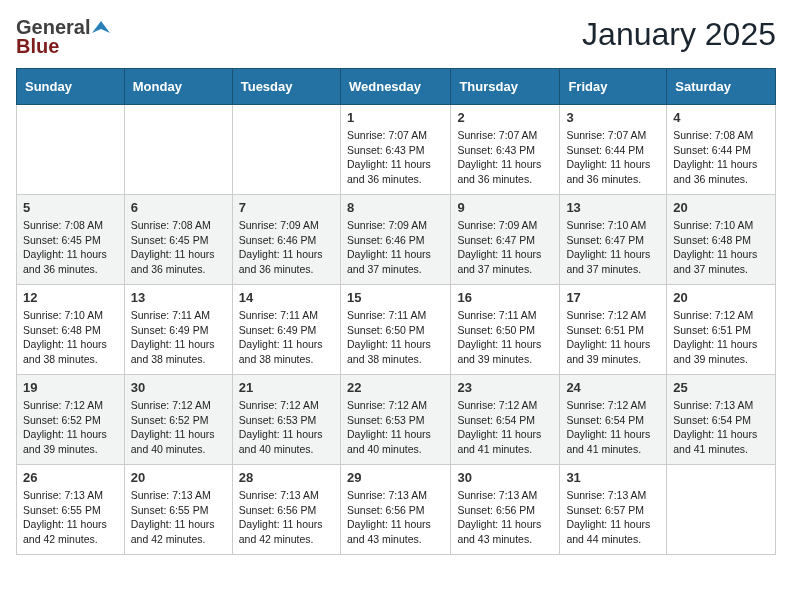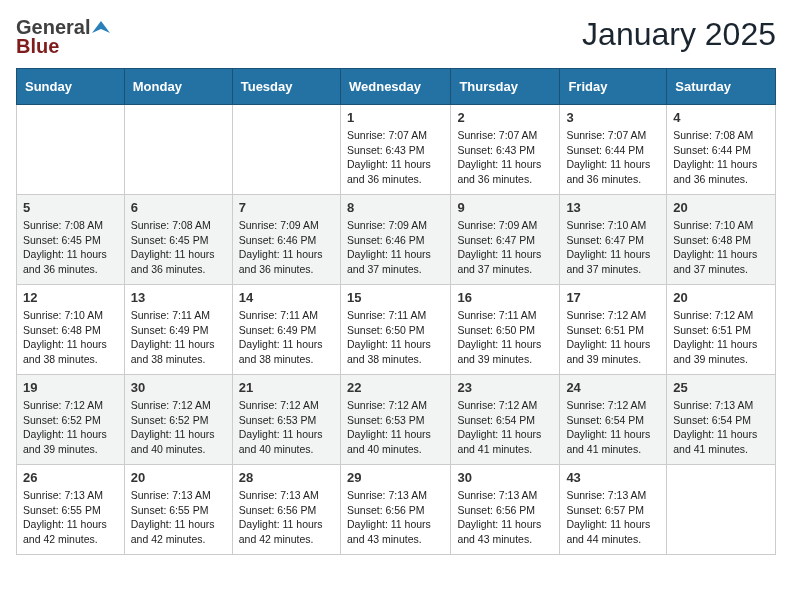--- a/index.html
+++ b/index.html
@@ -298,21 +298,21 @@
 Sunset: 6:56 PM
 Daylight: 11 hours and 43 minutes.</div>
         </td>
         <td>
           <span class="day-number">30</span>
           <div class="day-info" style="white-space: pre-line;">Sunrise: 7:13 AM
 Sunset: 6:56 PM
 Daylight: 11 hours and 43 minutes.</div>
         </td>
         <td>
-          <span class="day-number">43</span>
+          <span class="day-number">31</span>
           <div class="day-info" style="white-space: pre-line;">Sunrise: 7:13 AM
 Sunset: 6:57 PM
 Daylight: 11 hours and 44 minutes.</div>
         </td>
         <td class="empty-cell"></td>
       </tr>
     </tbody>
 </table>
 
 </body></html>

